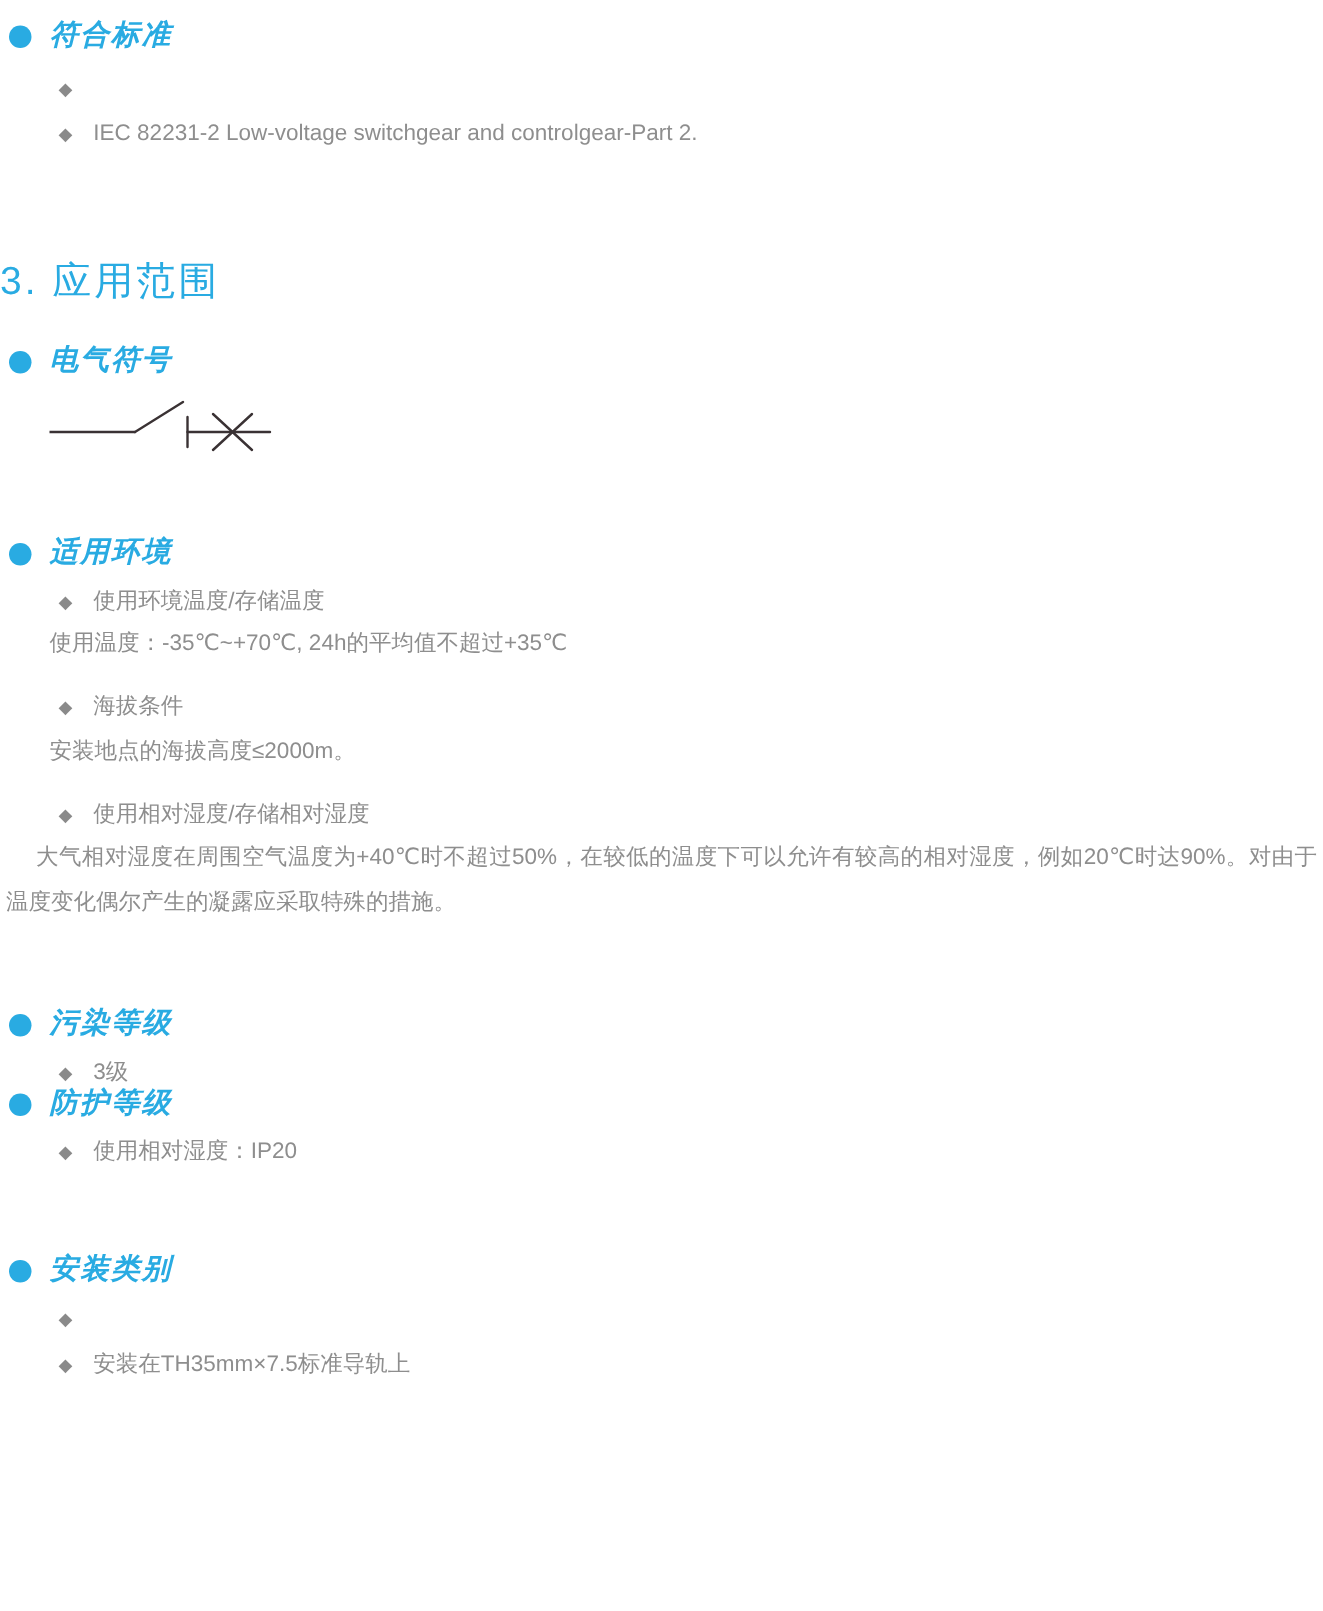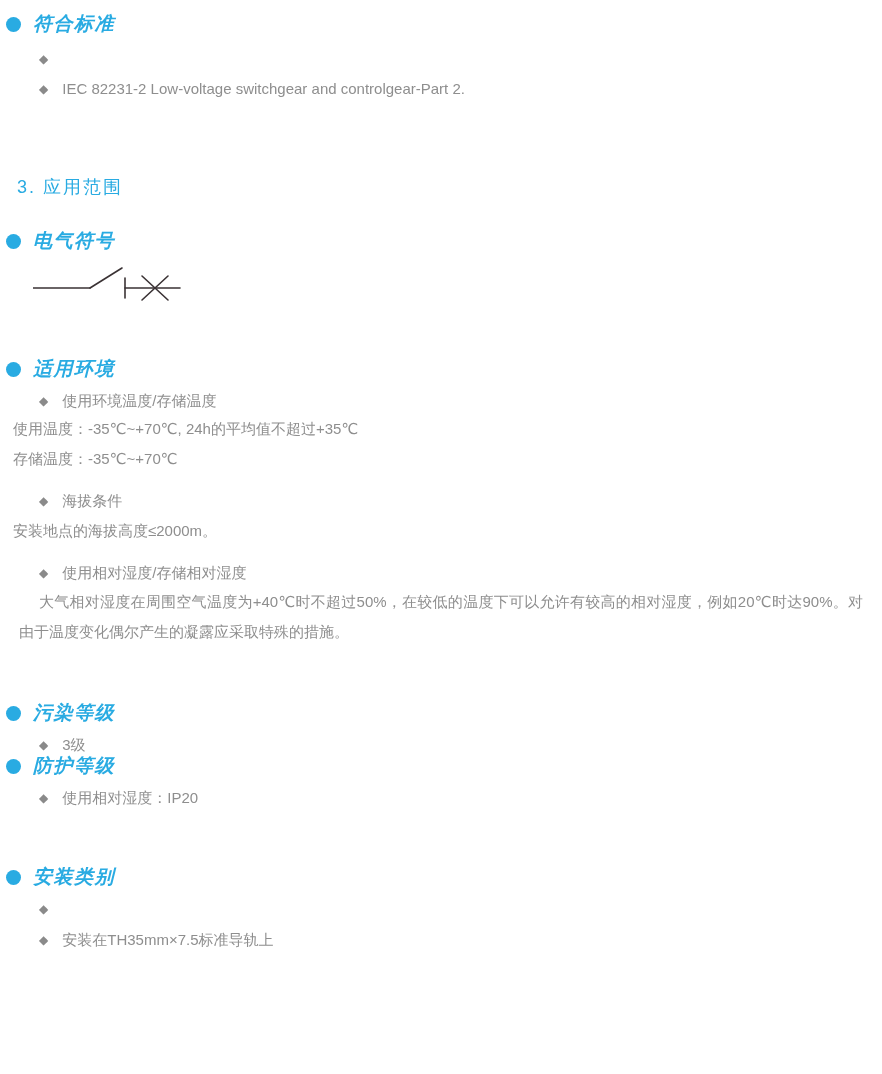--- a/index.html
+++ b/index.html
@@ -9,31 +9,31 @@
     width:882px; height:1074px; overflow:hidden;
     font-family:"Liberation Sans","DejaVu Sans",sans-serif;
   }
   .page { position:relative; width:882px; height:1074px; background:#fff; }
 
   .hrow { display:flex; align-items:center; padding-left:6px;font-style:italic; }
   .dot { width:15px; height:15px; border-radius:50%; background:var(--accent); flex:0 0 auto; }
   .h2 { color:var(--accent); font-size:19px; font-weight:bold; letter-spacing:1.5px;
         line-height:22px; margin-left:12px; }
 
-  .chapter { color:var(--accent); font-size:18px; line-height:32px;
-             padding-left:17px; letter-spacing:2px; }
+  .chapter { color:var(--accent); font-size:26px; line-height:32px;
+             padding-left:0; letter-spacing:2px; }
 
   .item { display:flex; align-items:center; padding-left:39px;
           color:var(--body); font-size:15px; line-height:20px; }
   .diamond { color:var(--diamond); font-size:12px; line-height:20px;
              margin-right:14px; flex:0 0 auto; }
 
-  .line { padding-left:13px; color:var(--body); font-size:15px; line-height:20px; }
+  .line { padding-left:33px; color:var(--body); font-size:15px; line-height:20px; }
 
-  .para { padding:0 19px; color:var(--body); font-size:15px; line-height:30px;
+  .para { padding:0 4px; color:var(--body); font-size:15px; line-height:30px;
           text-indent:20px; text-align:justify; }
 
   .symbol-wrap { padding-left:33px; }
   .symbol-wrap svg { display:block; }
 </style>
 </head>
 <body>
 
 <div class="page">
 
@@ -70,21 +70,20 @@
 
   <div class="hrow" style="margin-top:54px">
     <span class="dot"></span>
     <span class="h2">适用环境</span>
   </div>
   <div class="item" style="margin-top:11px">
     <span class="diamond">◆</span>
     <span>使用环境温度/存储温度</span>
   </div>
   <div class="line" style="margin-top:8px">使用温度：-35℃~+70℃, 24h的平均值不超过+35℃</div>
-  <div class="line" style="margin-top:10px">存储温度：-35℃~+70℃</div>
 
   <div class="item" style="margin-top:22px">
     <span class="diamond">◆</span>
     <span>海拔条件</span>
   </div>
   <div class="line" style="margin-top:10px">安装地点的海拔高度≤2000m。</div>
 
   <div class="item" style="margin-top:22px">
     <span class="diamond">◆</span>
     <span>使用相对湿度/存储相对湿度</span>

